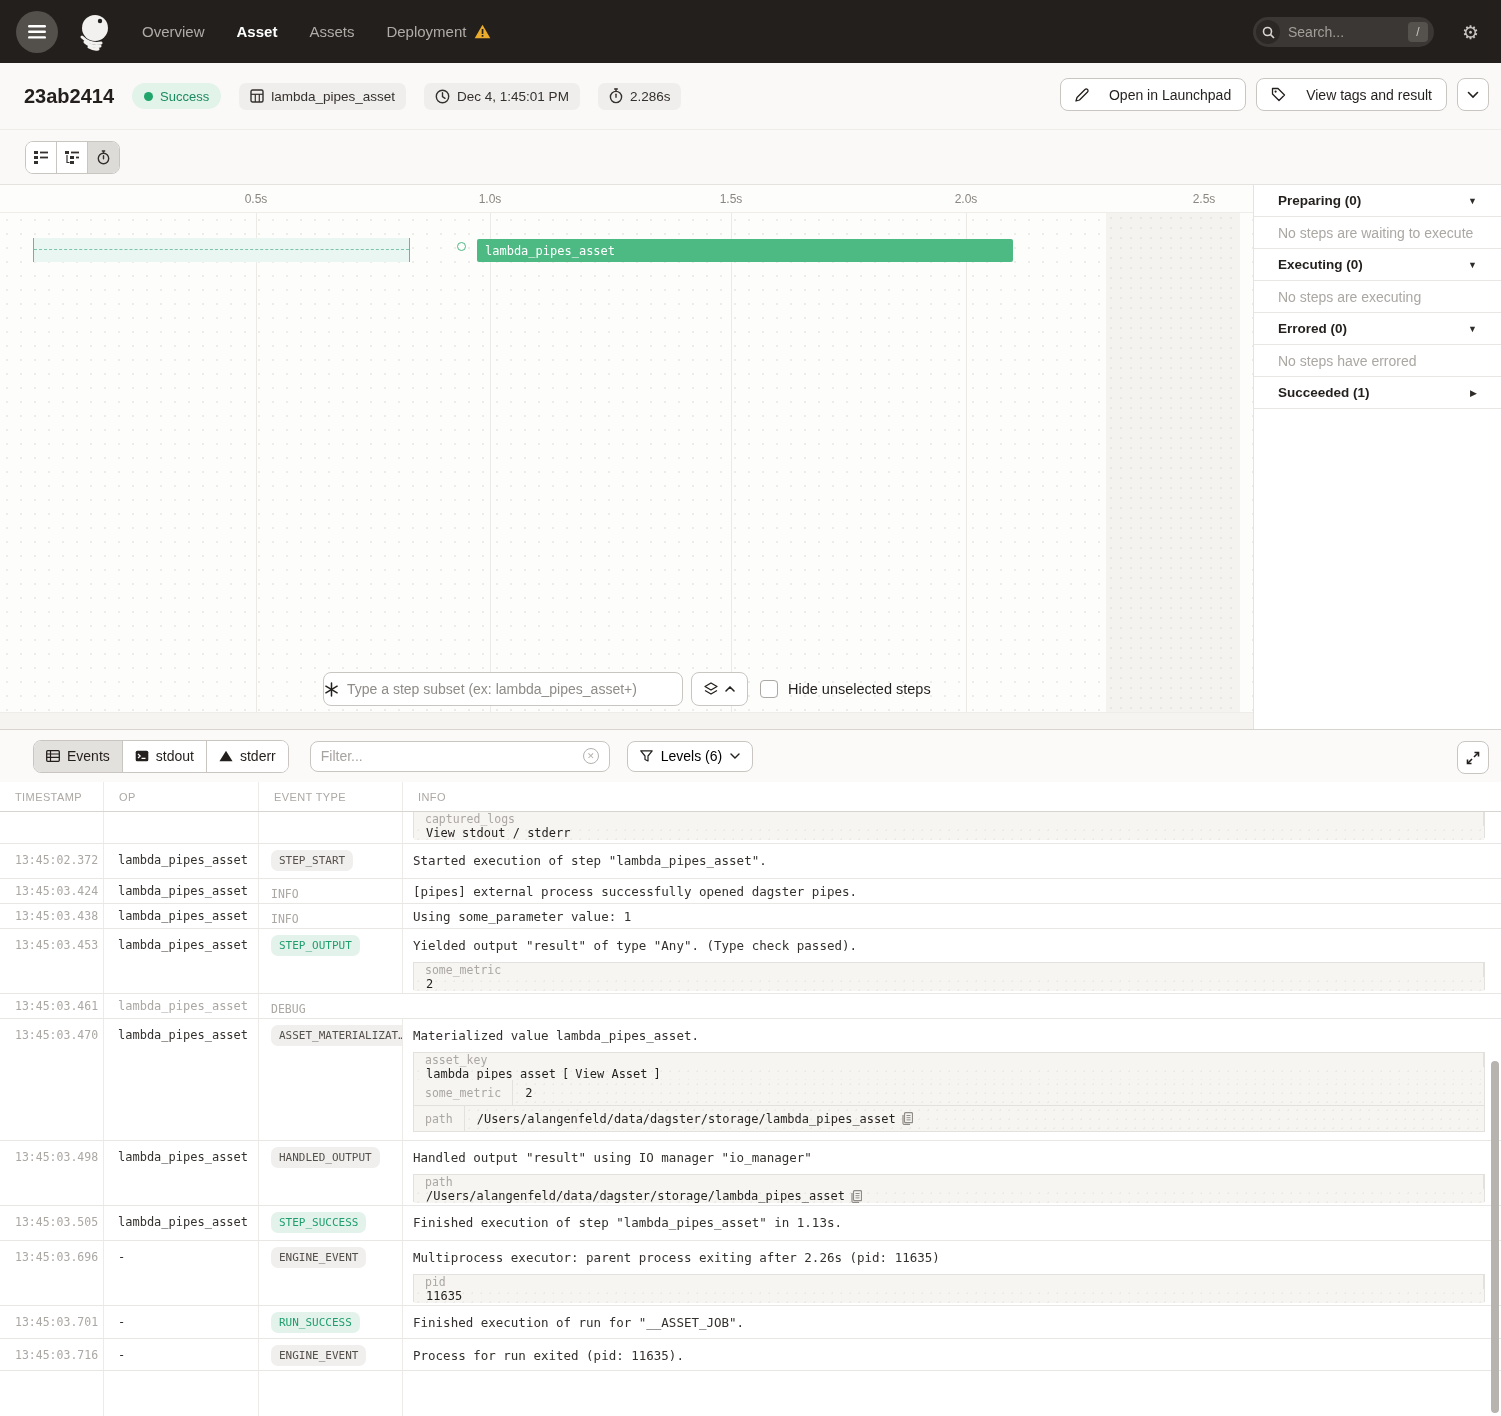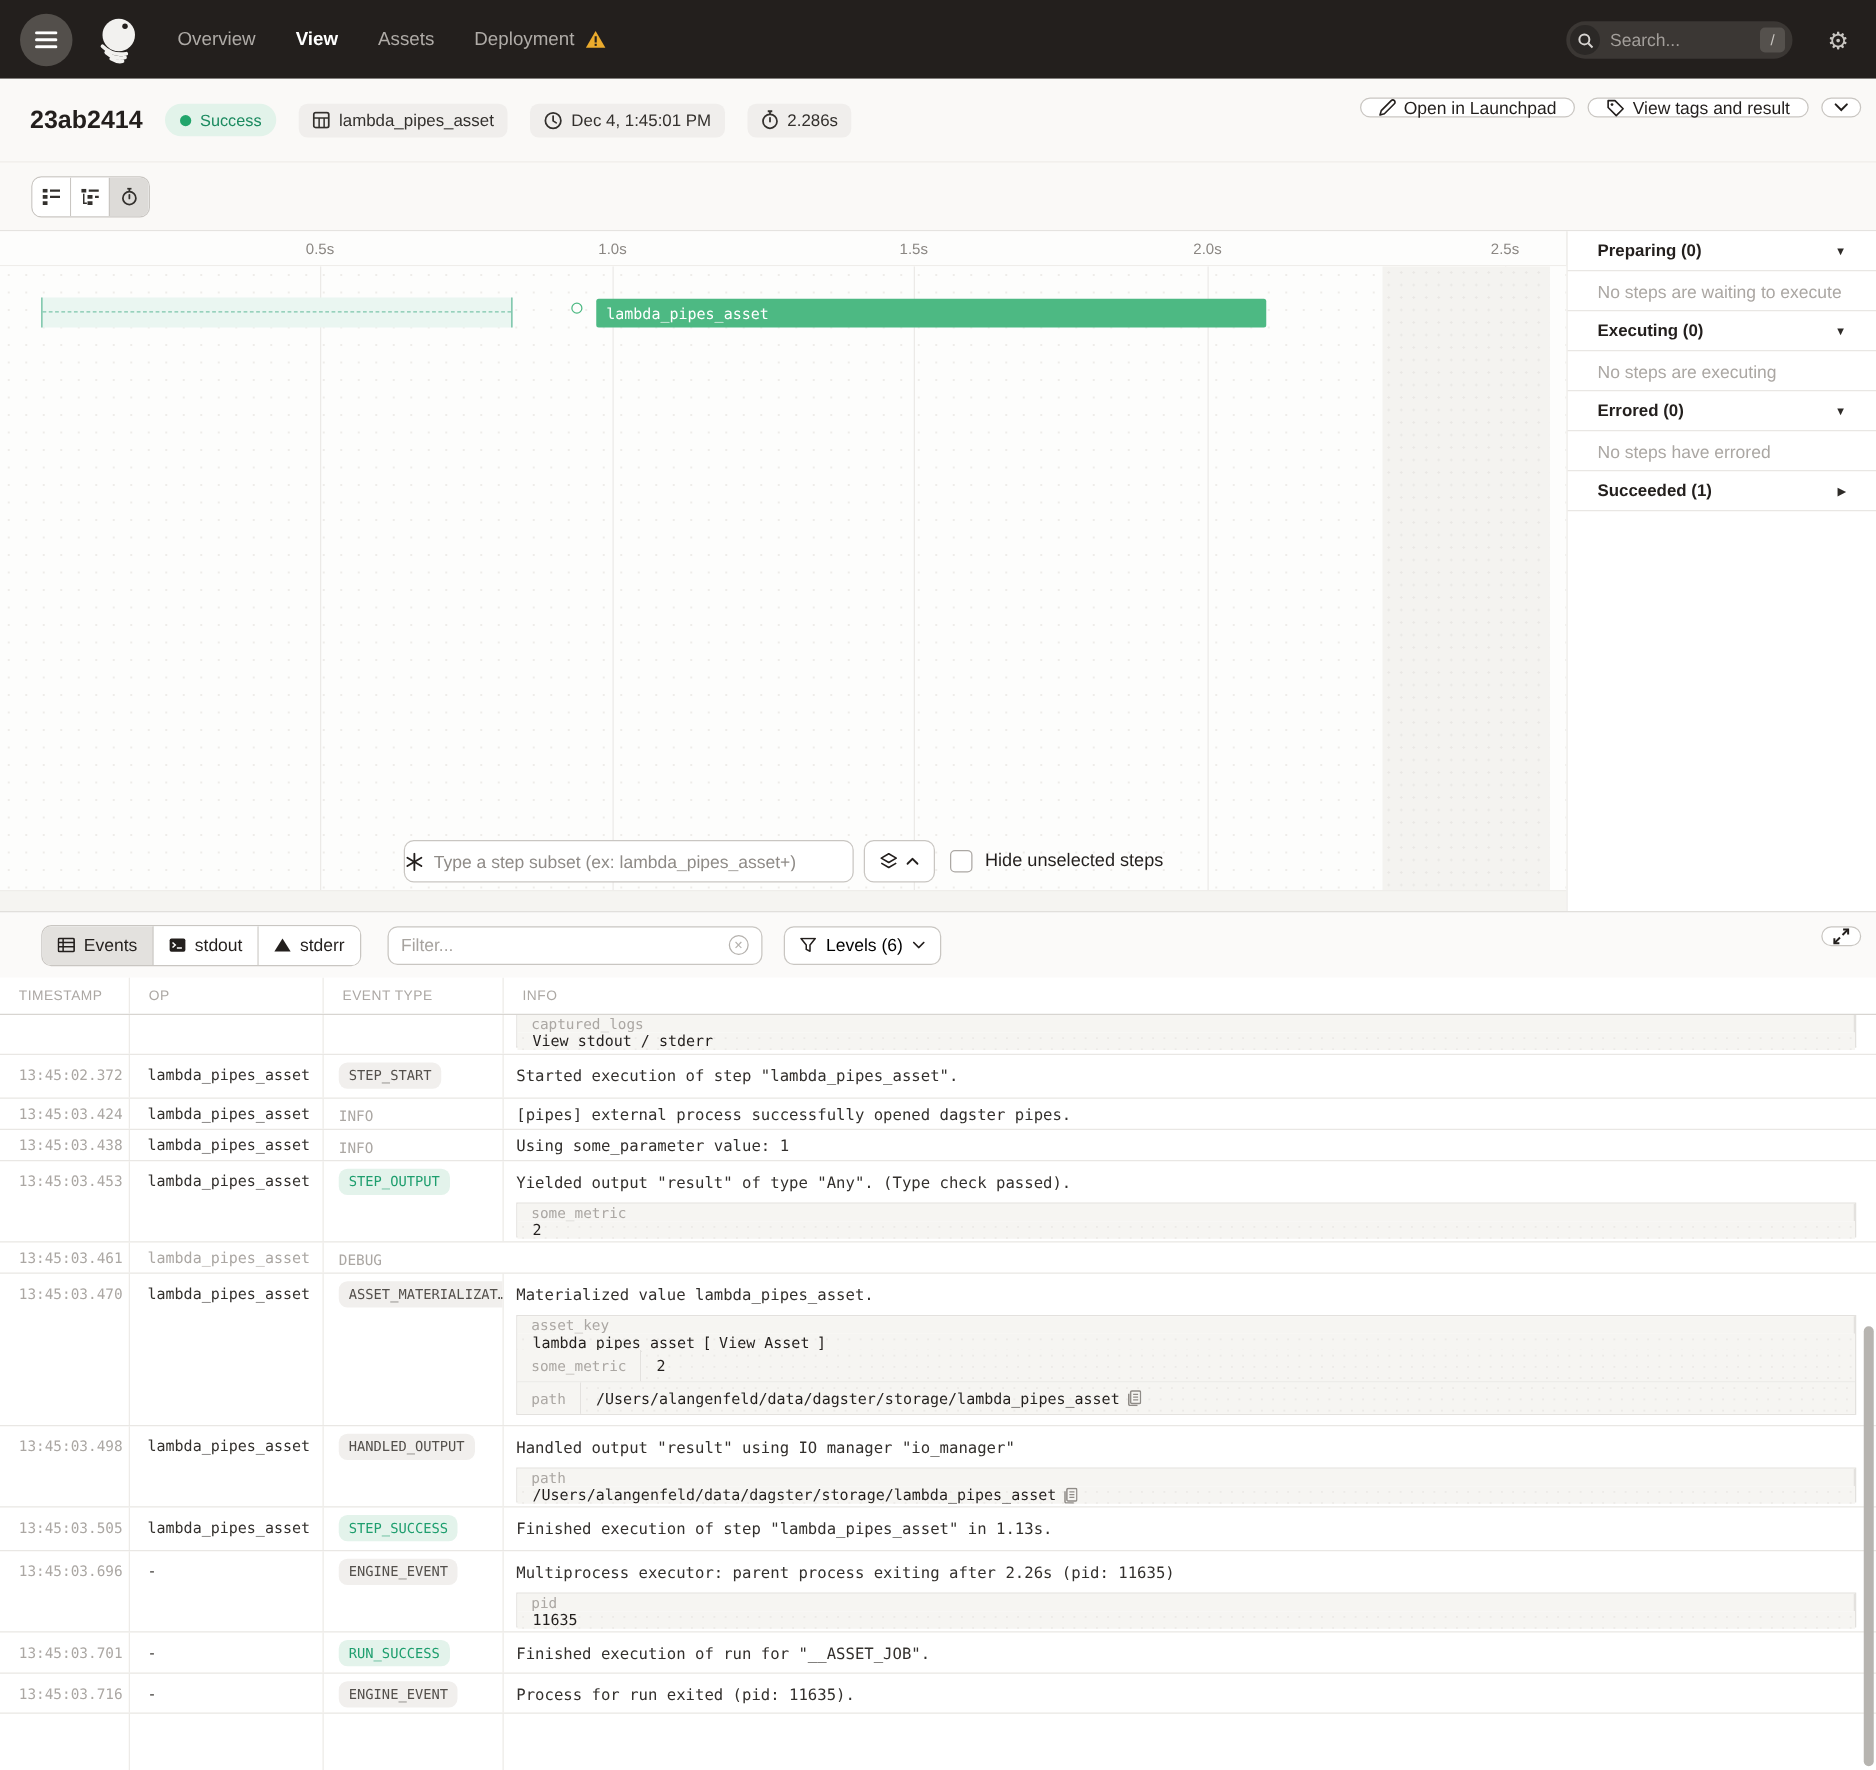--- a/index.html
+++ b/index.html
@@ -21,21 +21,21 @@
   .gear { position:absolute; right:22px; top:21px; font-size:19px; color:#C9C6C2; cursor:pointer; }
 
   
   .runheader { position:absolute; left:0; top:63px; width:1501px; height:67px; background:#FAF9F7; display:flex; align-items:center; border-bottom:1px solid #EFEDEA; }
   .runid { font-size:20px; font-weight:600; margin-left:24px; }
   .pill-success { display:flex; align-items:center; gap:7px; height:26px; padding:0 12px; border-radius:14px; background:#E2F3EA; margin-left:18px; }
   .pill-success .dot { width:9px; height:9px; border-radius:50%; background:#21A56B; }
   .pill-success span.lbl { font-size:13px; color:#1B8A5F; }
   .tagchip { display:flex; align-items:center; gap:7px; height:27px; padding:0 11px; border-radius:7px; background:#F0EEEC; margin-left:18px; font-size:13.5px; color:#33302D; }
   .hdr-actions { position:absolute; right:12px; top:15px; display:flex; gap:10px; }
-  .btn { height:16px; background:#FFFFFF; border:1px solid #C9C6C2; border-radius:8px; display:inline-flex; align-items:center; gap:6px; padding:0 14px; font-size:14px; color:#231F1D; cursor:pointer; }
+  .btn { height:33px; background:#FFFFFF; border:1px solid #C9C6C2; border-radius:8px; display:inline-flex; align-items:center; gap:20px; padding:0 14px; font-size:14px; color:#231F1D; cursor:pointer; }
   .btn.icon-only { width:32px; padding:0; justify-content:center; }
 
   
   .gtoolbar { position:absolute; left:0; top:130px; width:1501px; height:55px; border-bottom:1px solid #E5E3E0; }
   .seg { position:absolute; left:25px; top:11px; display:flex; border:1px solid #C9C6C2; border-radius:8px; overflow:hidden; background:#fff; }
   .seg .segbtn { width:31px; height:31px; border-right:1px solid #C9C6C2; display:flex; align-items:center; justify-content:center; background:#fff; cursor:pointer; }
   .seg .segbtn:last-child { border-right:none; }
   .seg .segbtn.on { background:#DDDBD8; }
   .slider { position:absolute; left:145px; top:150px; width:207px; height:13px; }
   .slider .track { position:absolute; left:0; top:5px; width:207px; height:4px; border-radius:2px; background:#DFDDDA; }
@@ -130,21 +130,21 @@
   </div>
   <svg class="logo" viewBox="0 0 42 42">
     <circle cx="21" cy="17" r="13" fill="#F2F1EF"></circle>
     <circle cx="26" cy="10" r="2.2" fill="#231F1D"></circle>
     <path d="M8 26 q8 8 19 6" stroke="#F2F1EF" stroke-width="3" fill="none" stroke-linecap="round"></path>
     <path d="M11 31 q7 6 15 4" stroke="#F2F1EF" stroke-width="3" fill="none" stroke-linecap="round"></path>
     <path d="M15 36 q5 3 9 2" stroke="#F2F1EF" stroke-width="3" fill="none" stroke-linecap="round"></path>
   </svg>
   <div class="navitems">
     <span class="navitem">Overview</span>
-    <span class="navitem active">View</span>
+    <span class="navitem active">Asset</span>
     <span class="navitem">Assets</span>
     <span class="nav-deploy">
       <span class="navitem">Deployment</span>
       <svg width="17" height="15" viewBox="0 0 17 15">
           <path d="M8.5 0.8 L16.3 14.2 H0.7 Z" fill="#EBAB2D"></path>
           <rect x="7.7" y="5" width="1.7" height="5" fill="#231F1D"></rect>
           <rect x="7.7" y="11" width="1.7" height="1.7" fill="#231F1D"></rect>
         </svg>
     </span>
   </div>

